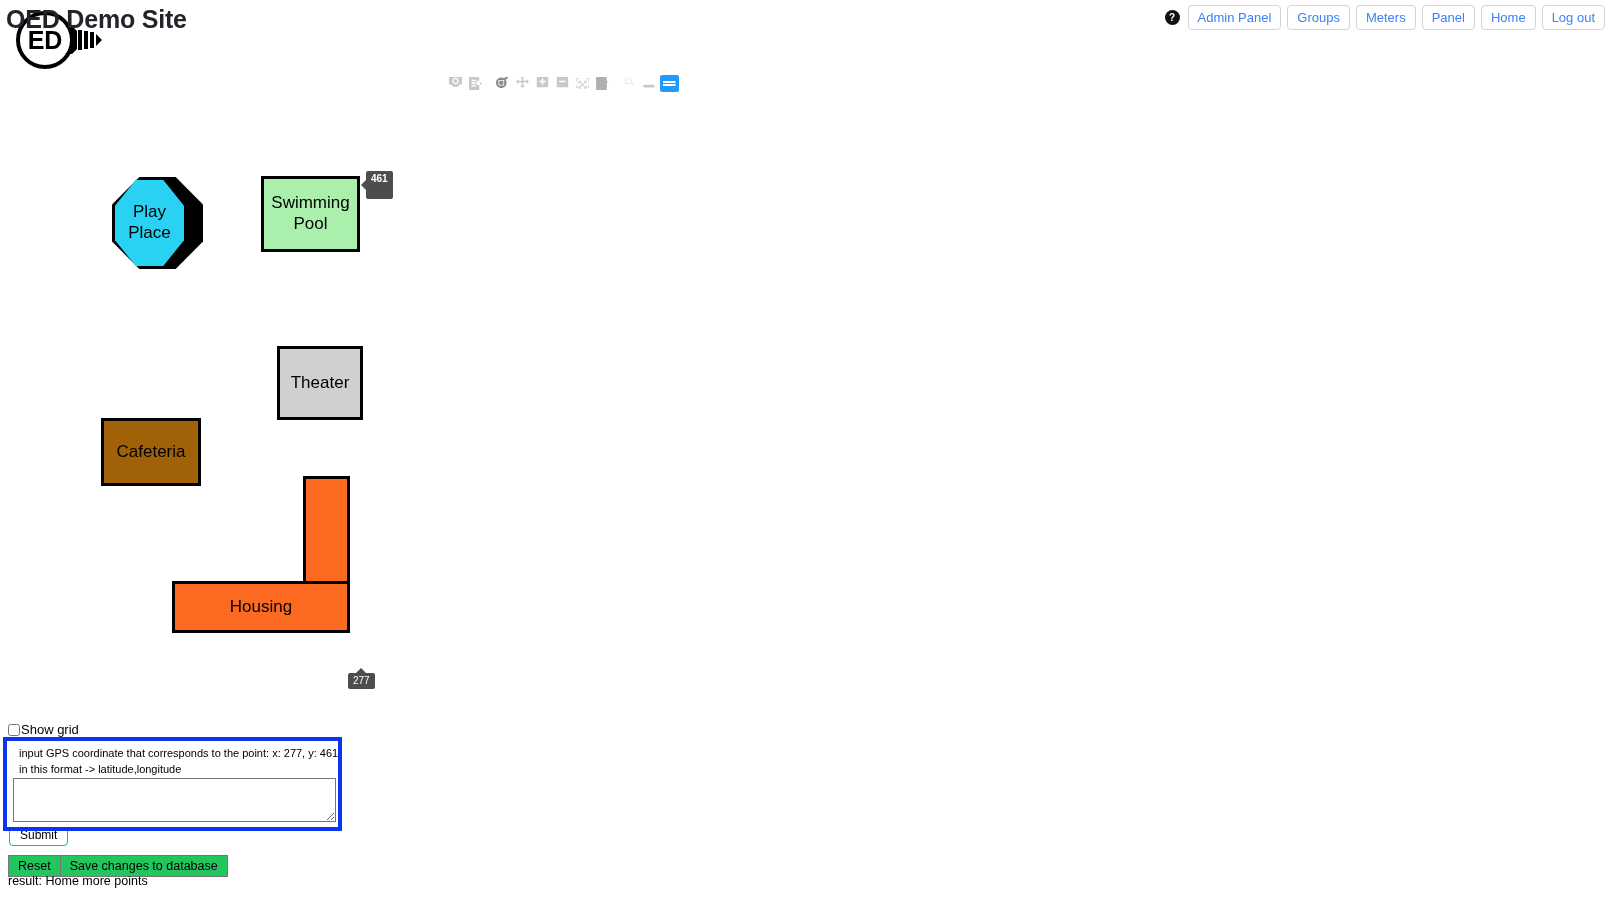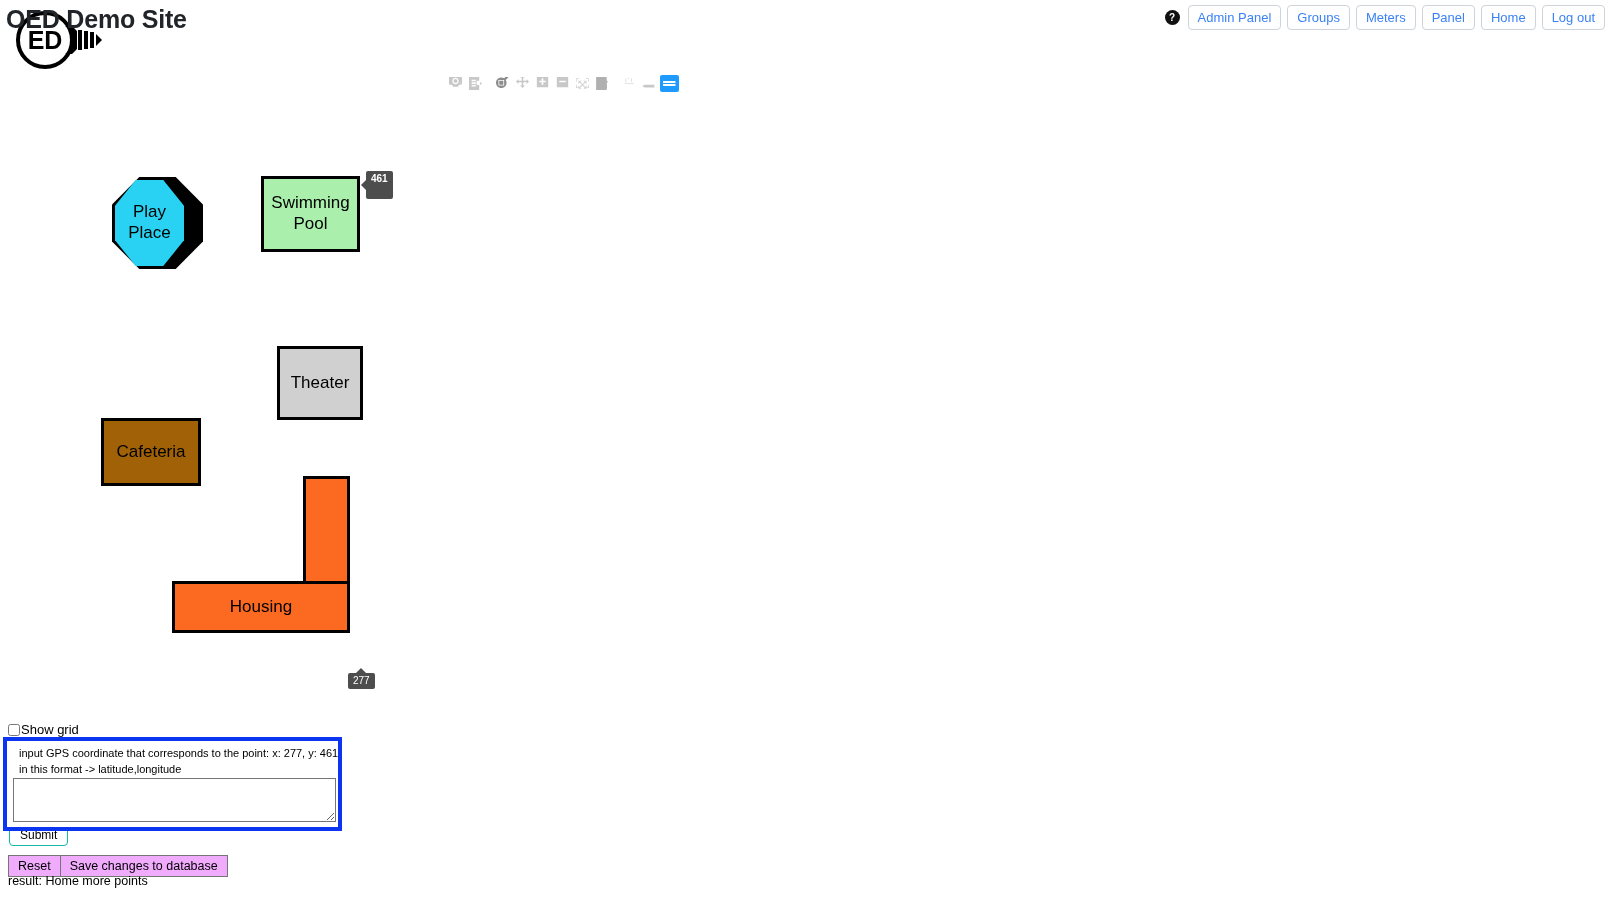--- a/index.html
+++ b/index.html
@@ -250,21 +250,21 @@
 
   #bottom-buttons {
     position: absolute;
     left: 8px; top: 855px;
     display: flex;
     gap: 0;
   }
   .action-btn {
     font-size: 12.5px;
     font-family: "Liberation Sans", sans-serif;
-    background: #f0abfc;
+    background: #22c55e;
     border: 1px solid #767676;
     padding: 3px 9px;
     color: #000;
     cursor: pointer;
     white-space: nowrap;
   }
   #reset-button { border-right: none; }
 
   #result-text {
     position: absolute;

